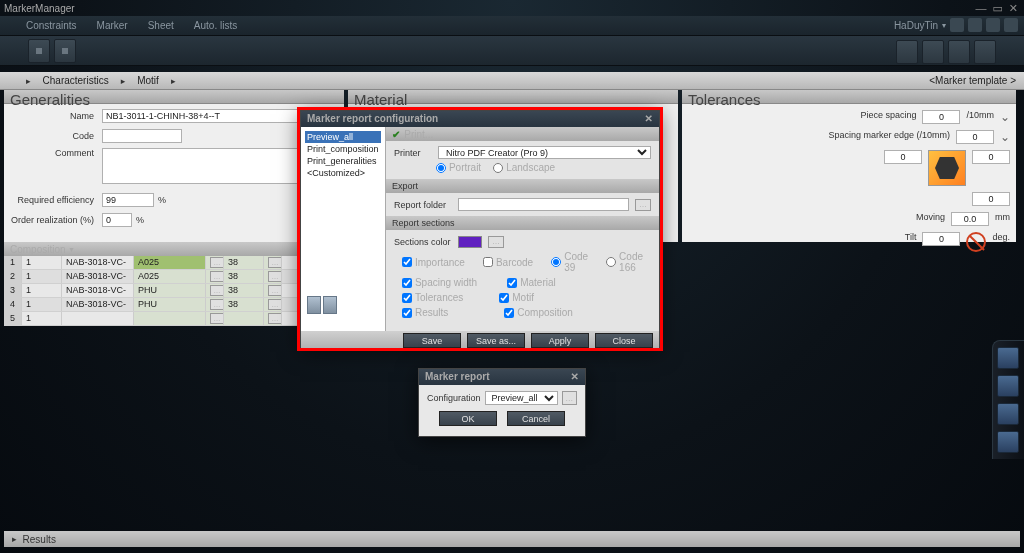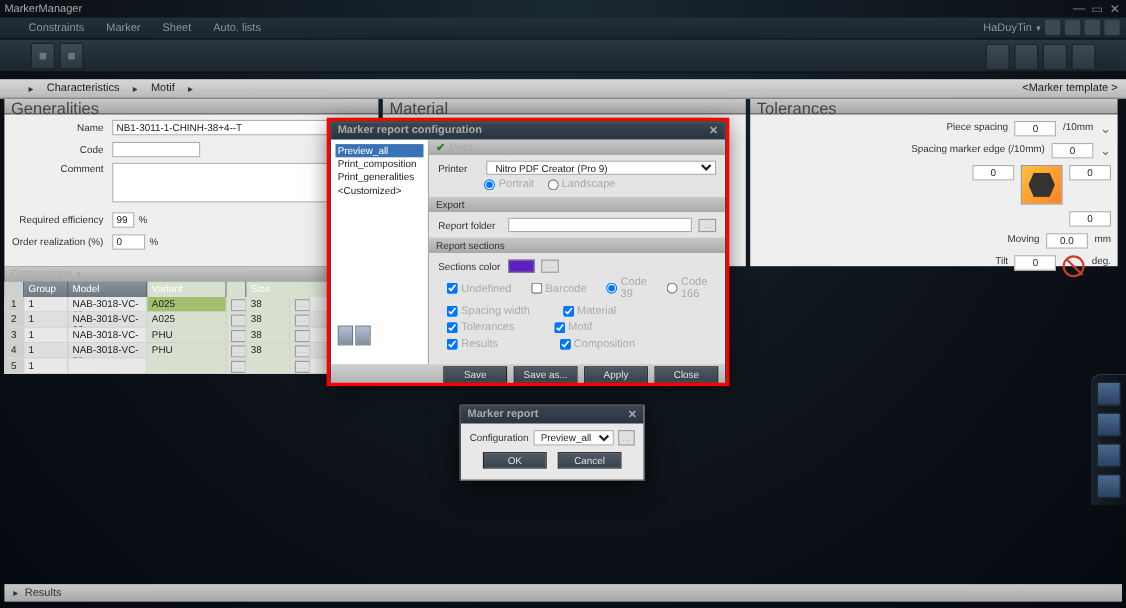--- a/index.html
+++ b/index.html
@@ -156,43 +156,35 @@
       <div class="field-row">
         <div class="lbl">Code</div>
         <input type="text" style="width: 80px;">
       </div>
       <div class="field-row" style="height:40px;align-items:flex-start">
         <div class="lbl">Comment</div>
         <textarea style="width: 200px; height: 36px;"></textarea>
       </div>
       <div class="field-row">
         <div class="lbl">Required efficiency</div>
-        <input type="text" style="width: 20px;" value="99">
+        <input type="text" style="width: 52px;" value="99">
         <span style="margin-left:4px;font-size:9px;color:#333">%</span>
       </div>
       <div class="field-row">
         <div class="lbl">Order realization (%)</div>
         <input type="text" style="width: 30px;" value="0">
         <span style="margin-left:4px;font-size:9px;color:#333">%</span>
       </div>
     </div>
 
     <div class="composition-hdr">
       <span>Composition</span>
       <span class="drop">▾</span>
     </div>
     <div class="grid">
-      <div class="grid-hdr">
-        <div class="col-idx"></div>
-        <div class="col-g">Group</div>
-        <div class="col-m">Model</div>
-        <div class="col-v">Variant</div>
-        <div class="col-btn"></div>
-        <div class="col-s" style="flex:1">Size</div>
-      </div>
       <div id="grid-rows">
           <div class="grid-row">
             <div class="col-idx sel">1</div>
             <div class="col-g">1</div>
             <div class="col-m">NAB-3018-VC-38</div>
             <div class="col-v col-vs">A025</div>
             <div class="col-btn"><button>…</button></div>
             <div class="col-s">38</div>
             <div class="col-btn"><button>…</button></div>
           </div>
@@ -324,21 +316,21 @@
       <div class="sect-hdr">Report sections</div>
       <div class="sect-body" style="flex:1">
         <div class="row">
           <span class="lbl" style="min-width:58px">Sections color</span>
           <span class="colorchip"></span>
           <button class="chipbtn">…</button>
         </div>
         <div class="chk" style="gap:18px">
           <label>
               <input type="checkbox" checked="" style="">
-              <span>Undefined</span>
+              <span>Importance</span>
             </label>
           <label>
               <input type="checkbox" style="">
               <span>Barcode</span>
             </label>
           <label>
               <input type="radio" checked="" style="">
               <span>Code 39</span>
             </label>
           <label>

